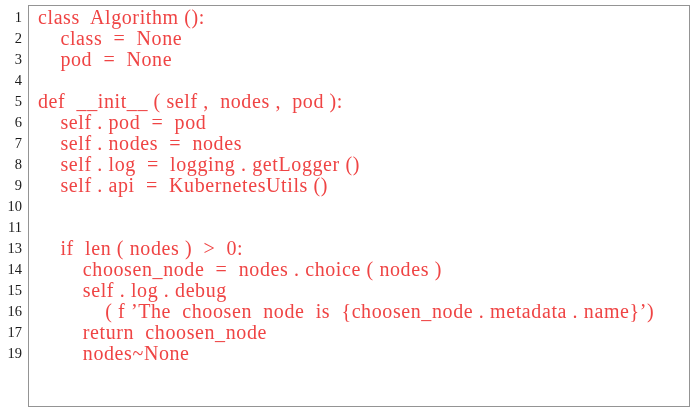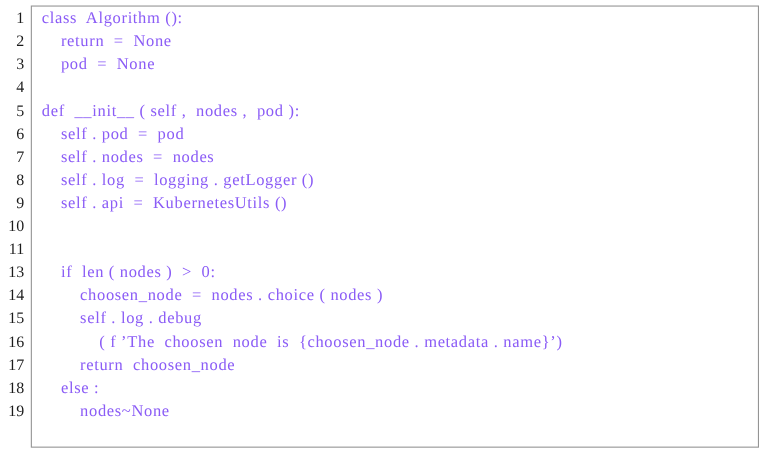--- a/index.html
+++ b/index.html
@@ -48,41 +48,41 @@
     width: 22px;
     text-align: right;
     font-size: 14.5px;
     color: #1b1b1b;
     font-family: "Liberation Serif", "DejaVu Serif", serif;
   }
   .codetext {
     position: absolute;
     left: 38px;
     top: 0;
-    font-size: 15px;
-    color: #8b5cf6;
+    font-size: 20px;
+    color: #ef4444;
     letter-spacing: 0.6px;
     font-family: "Liberation Serif", "DejaVu Serif", serif;
     white-space: pre;
   }
 </style>
 </head>
 <body>
 
 <div id="listing">
   <div class="code-frame"></div>
   <div class="rows">
 
     <div class="code-row">
       <span class="lineno">1</span>
       <span class="codetext">class  Algorithm ():</span>
     </div>
     <div class="code-row">
       <span class="lineno">2</span>
-      <span class="codetext">    return  =  None</span>
+      <span class="codetext">    class  =  None</span>
     </div>
     <div class="code-row">
       <span class="lineno">3</span>
       <span class="codetext">    pod  =  None</span>
     </div>
     <div class="code-row">
       <span class="lineno">4</span>
       <span class="codetext"></span>
     </div>
     <div class="code-row">
@@ -126,22 +126,18 @@
     </div>
     <div class="code-row">
       <span class="lineno">16</span>
       <span class="codetext">            ( f ’The  choosen  node  is  {choosen_node . metadata . name}’)</span>
     </div>
     <div class="code-row">
       <span class="lineno">17</span>
       <span class="codetext">        return  choosen_node</span>
     </div>
     <div class="code-row">
-      <span class="lineno">18</span>
-      <span class="codetext">    else :</span>
-    </div>
-    <div class="code-row">
       <span class="lineno">19</span>
       <span class="codetext">        nodes~None</span>
     </div>
 
   </div>
 </div>
 
 </body></html>

